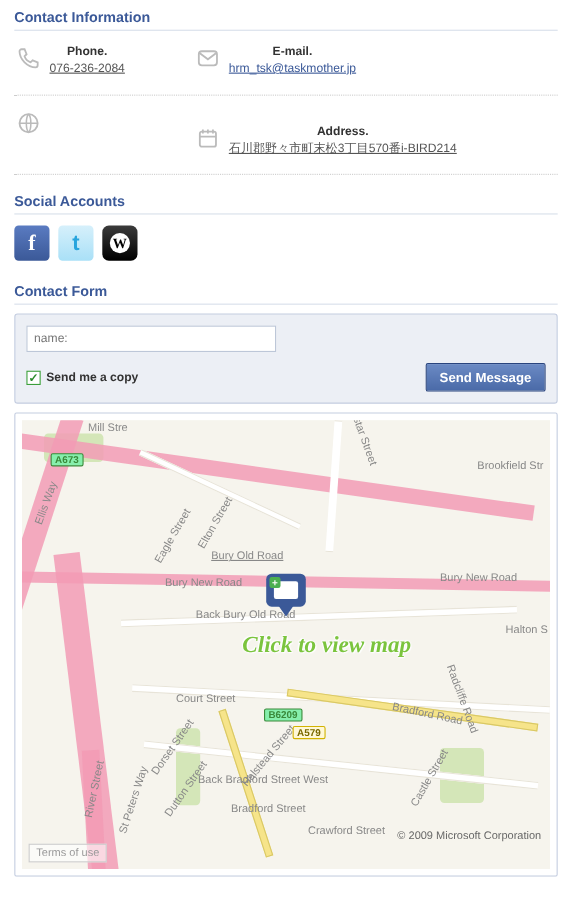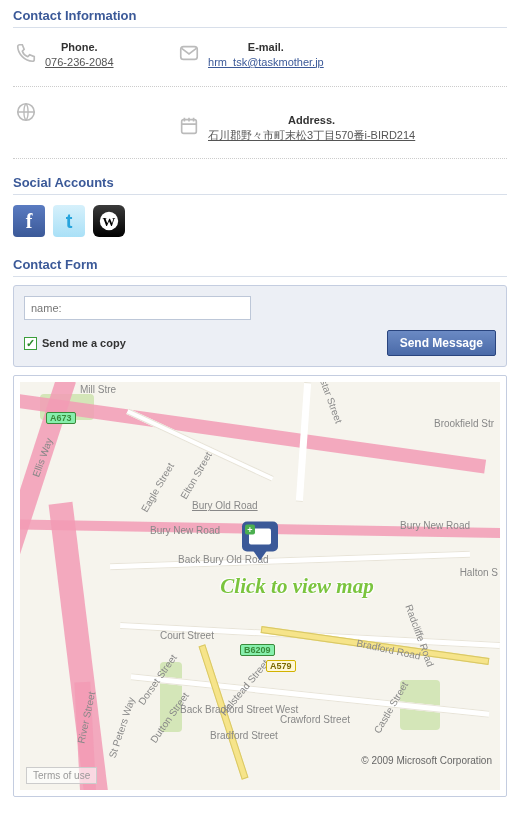--- a/index.html
+++ b/index.html
@@ -169,21 +169,21 @@
       <div class="road-label" style="left:130px; top:143px;">Bury New Road</div>
       <div class="road-label" style="right:30px; top:138px;">Bury New Road</div>
       <div class="road-label" style="left:158px; top:172px;">Back Bury Old Road</div>
       <div class="road-label" style="right:2px; top:185px;">Halton S</div>
       <div class="road-label" style="left:140px; top:248px;">Court Street</div>
       <div class="road-label" style="left:108px; top:292px; transform:rotate(-55deg);">Dorset Street</div>
       <div class="road-label" style="left:120px; top:330px; transform:rotate(-55deg);">Dutton Street</div>
       <div class="road-label" style="left:190px; top:300px; transform:rotate(-50deg);">Halstead Street</div>
       <div class="road-label" style="left:160px; top:322px;">Back Bradford Street West</div>
       <div class="road-label" style="left:190px; top:348px;">Bradford Street</div>
-      <div class="road-label" style="left:260px; top:332px;">Crawford Street</div>
+      <div class="road-label" style="left:260px; top:368px;">Crawford Street</div>
       <div class="road-label" style="left:336px; top:262px; transform:rotate(12deg);">Bradford Road</div>
       <div class="road-label" style="right:48px; top:248px; transform:rotate(70deg);">Radcliffe Road</div>
       <div class="road-label" style="right:80px; top:320px; transform:rotate(-60deg);">Castle Street</div>
       <div class="road-label" style="left:40px; top:330px; transform:rotate(-78deg);">River Street</div>
       <div class="road-label" style="left:70px; top:340px; transform:rotate(-72deg);">St Peters Way</div>
 
       <div class="shield" style="left:26px; top:30px;">A673</div>
       <div class="shield" style="left:220px; top:262px;">B6209</div>
       <div class="shield" style="left:246px; top:278px; border-color:#d2b200; color:#7a6800; background:#fff8d6;">A579</div>
 

